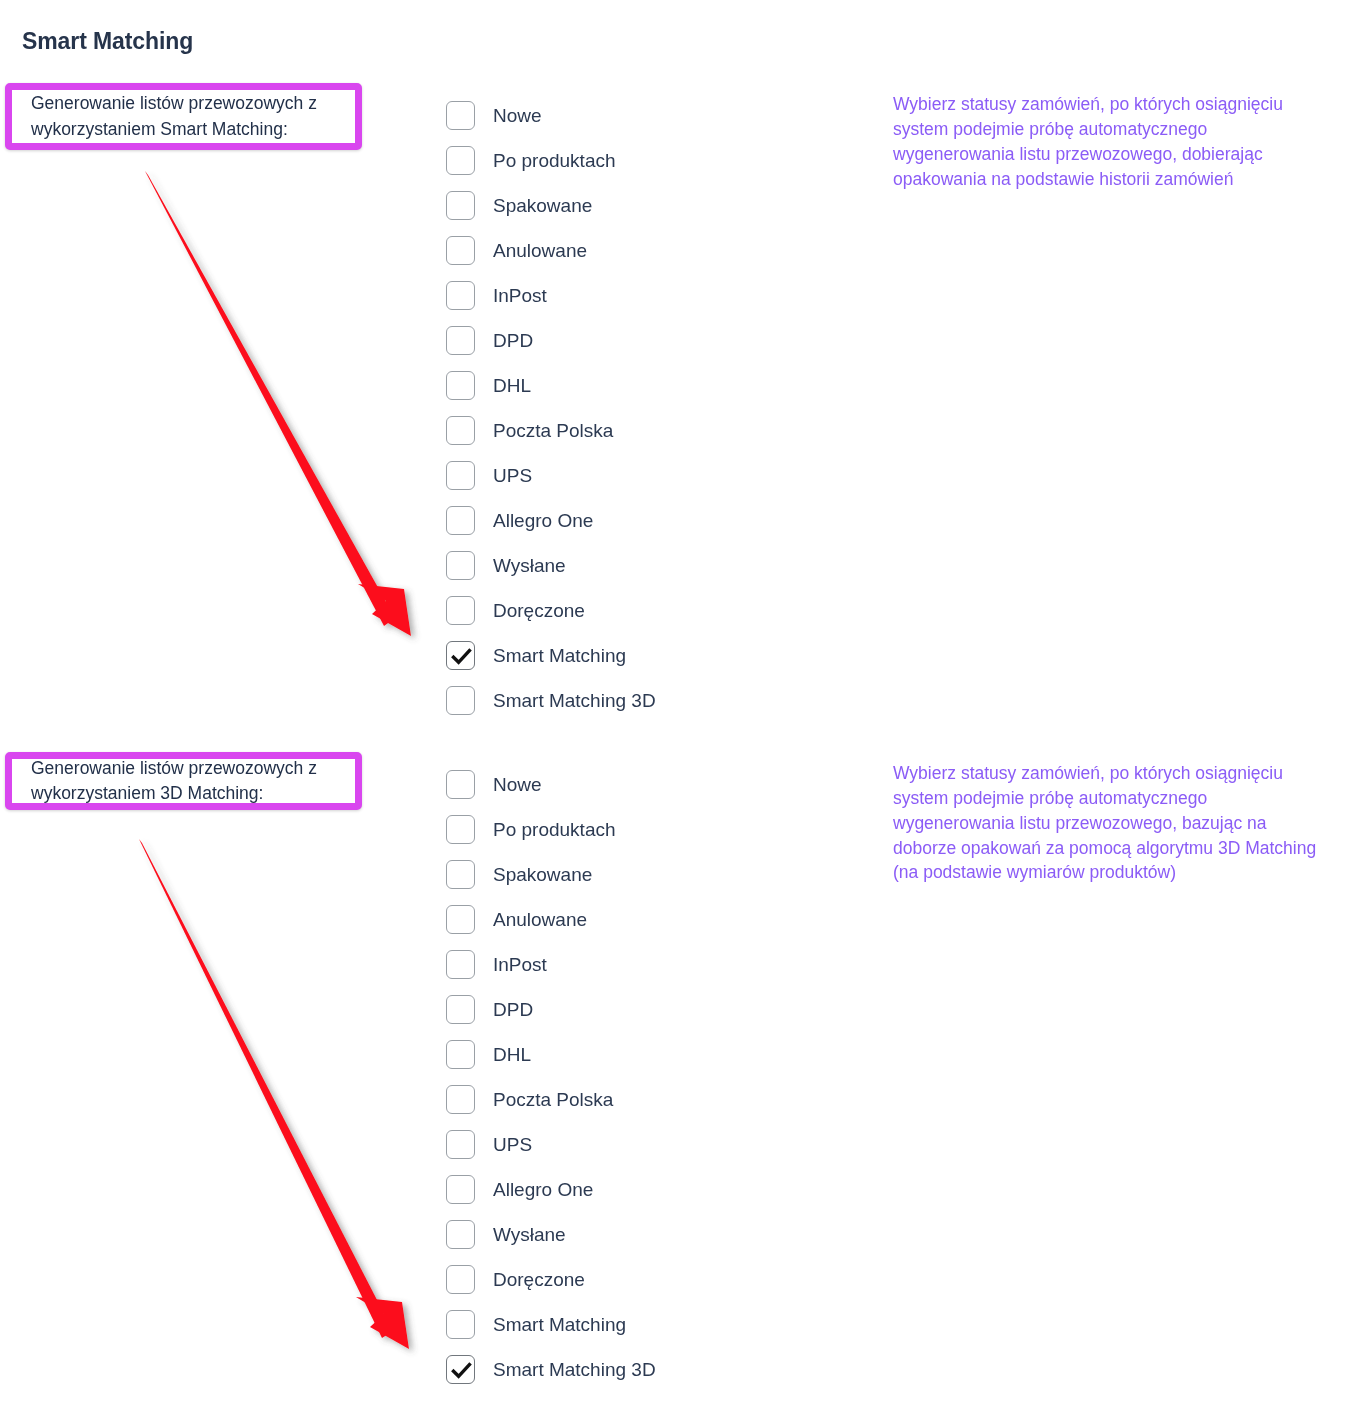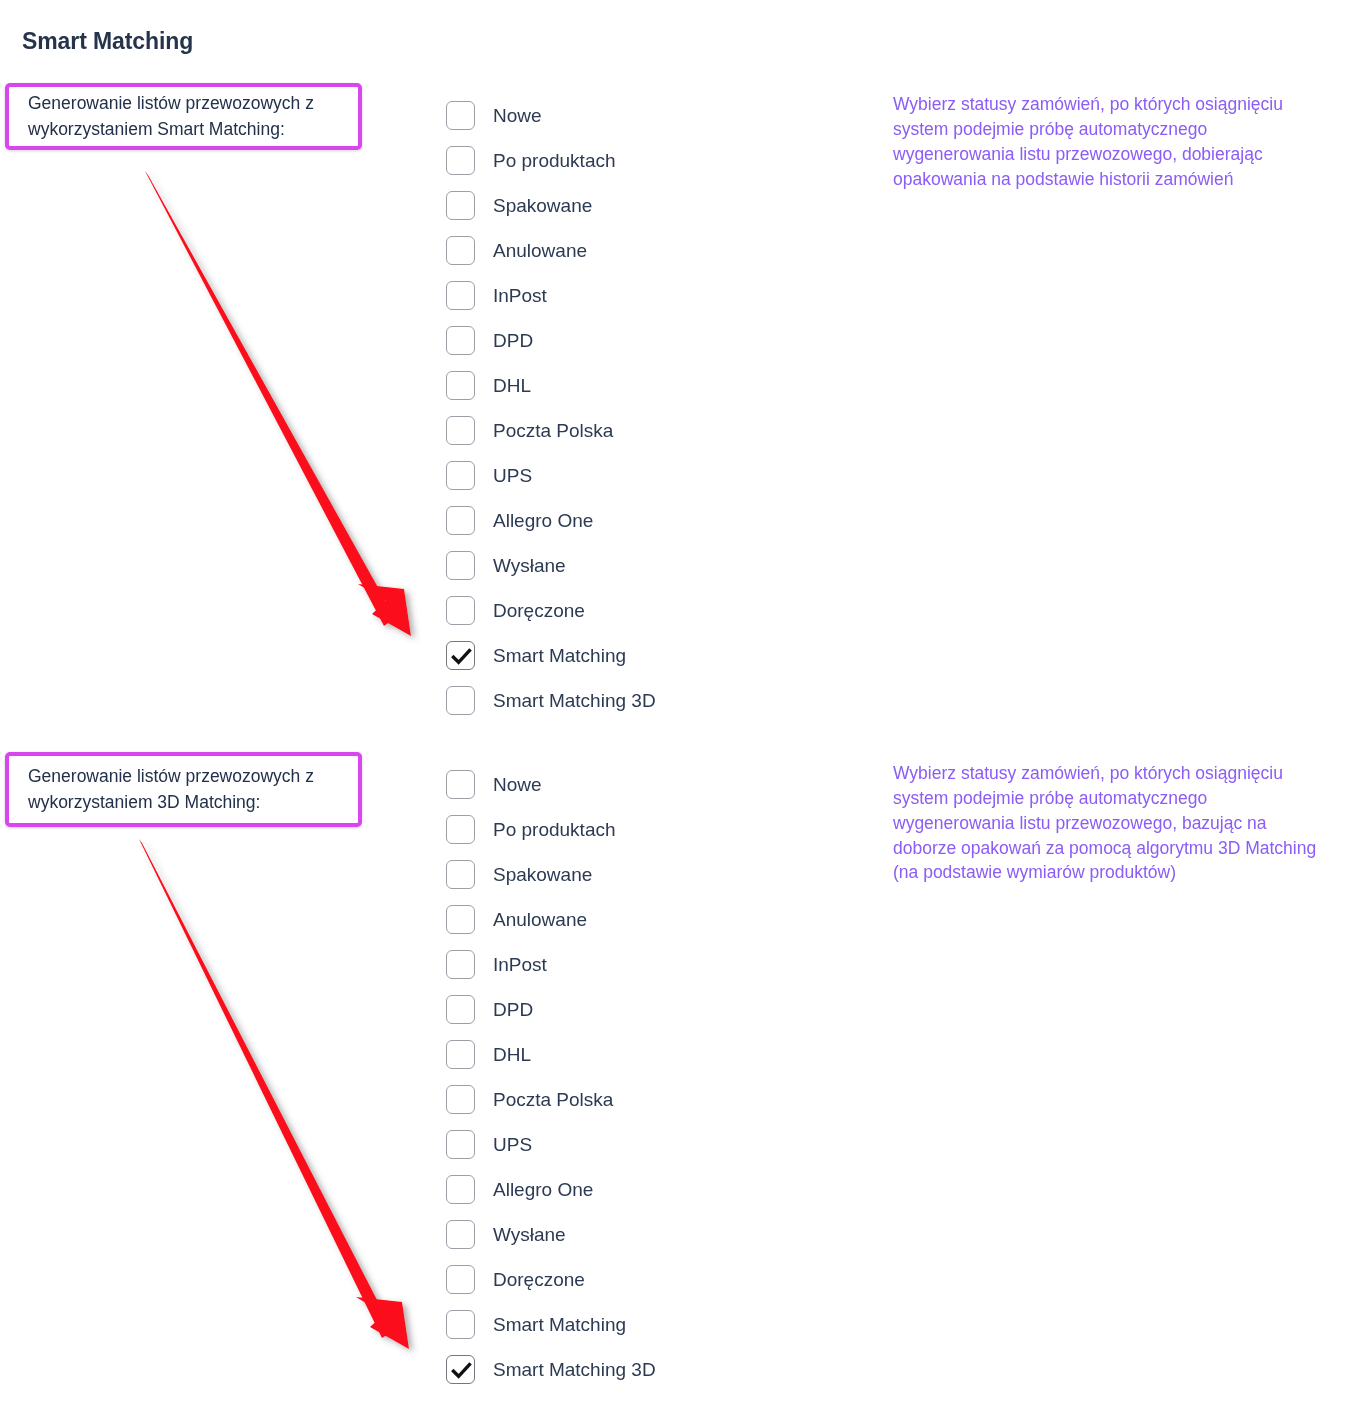--- a/index.html
+++ b/index.html
@@ -77,21 +77,21 @@
     width: 440px;
     font-size: 17.5px;
     line-height: 1.42;
     color: #8b5cf6;
   }
 
   
   .callout {
     position: absolute;
     box-sizing: border-box;
-    border: 4px solid #d946ef;
+    border: 7px solid #d946ef;
     border-radius: 5px;
     background: #ffffff;
     box-shadow: 0 1px 3px rgba(0,0,0,0.18);
     display: flex;
     align-items: center;
     padding-left: 19px;
     padding-right: 18px;
   }
   .callout-text {
     font-size: 17.5px;
@@ -112,21 +112,21 @@
 <body>
 
 <div id="page-root">
 
   <div class="page-title">Smart Matching</div>
 
   <div class="callout" id="callout-0" style="left:5px; top:83px; width:357px; height:67px;">
     <div class="callout-text">Generowanie listów przewozowych z wykorzystaniem Smart Matching:</div>
   </div>
 
-  <div class="callout" id="callout-1" style="left:5px; top:752px; width:357px; height:75px;">
+  <div class="callout" id="callout-1" style="left:5px; top:752px; width:357px; height:58px;">
     <div class="callout-text">Generowanie listów przewozowych z wykorzystaniem 3D Matching:</div>
   </div>
 
   <div class="cb-group" id="cb-group-0" style="top:93px;">
       <div class="cb-row">
         <span class="cb-box"></span>
         <span class="cb-label">Nowe</span>
       </div>
       <div class="cb-row">
         <span class="cb-box"></span>

